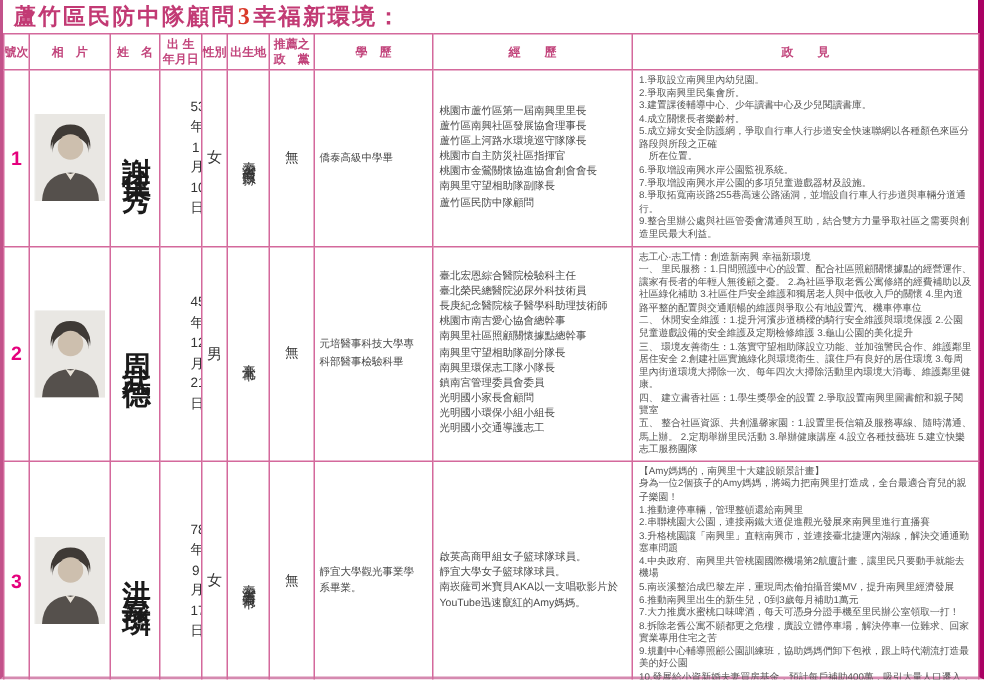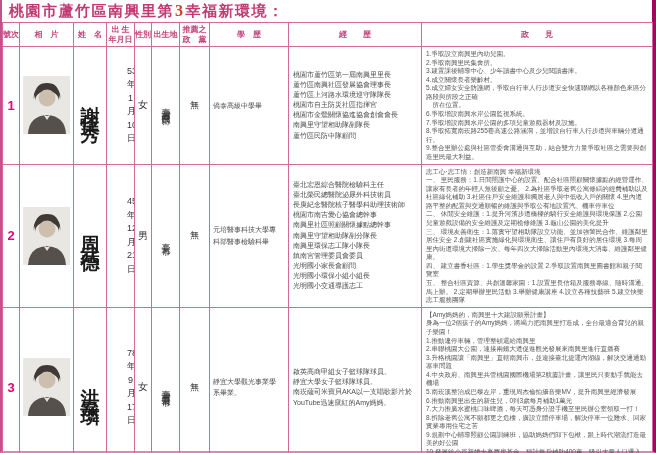--- a/index.html
+++ b/index.html
@@ -37,21 +37,21 @@
   .edu { font-size:7px; line-height:1.6; white-space:pre-line; padding:2px 3px; color:#4a4a4a; }
   .exp { font-size:7px; line-height:1.45; white-space:pre-line; padding:2px 4px; color:#4a4a4a; }
   .plat { font-size:6.5px; line-height:1.32; white-space:pre-line; padding:3px 4px 2px 4px;
     vertical-align:top; text-align:left; color:#555; }
 </style>
 </head>
 <body>
 
 <div class="sheet">
   <div class="title-bar">
-    <span class="title"><span>桃園市蘆竹區南興里第</span><span class="title-num">3</span><span>幸福新環境：</span></span>
+    <span class="title"><span>蘆竹區民防中隊顧問</span><span class="title-num">3</span><span>幸福新環境：</span></span>
   </div>
 
   <table>
     <colgroup>
       <col style="width:17px">
         <col style="width:54px">
         <col style="width:33px">
       <col style="width:28px">
         <col style="width:17px">
         <col style="width:28px">

